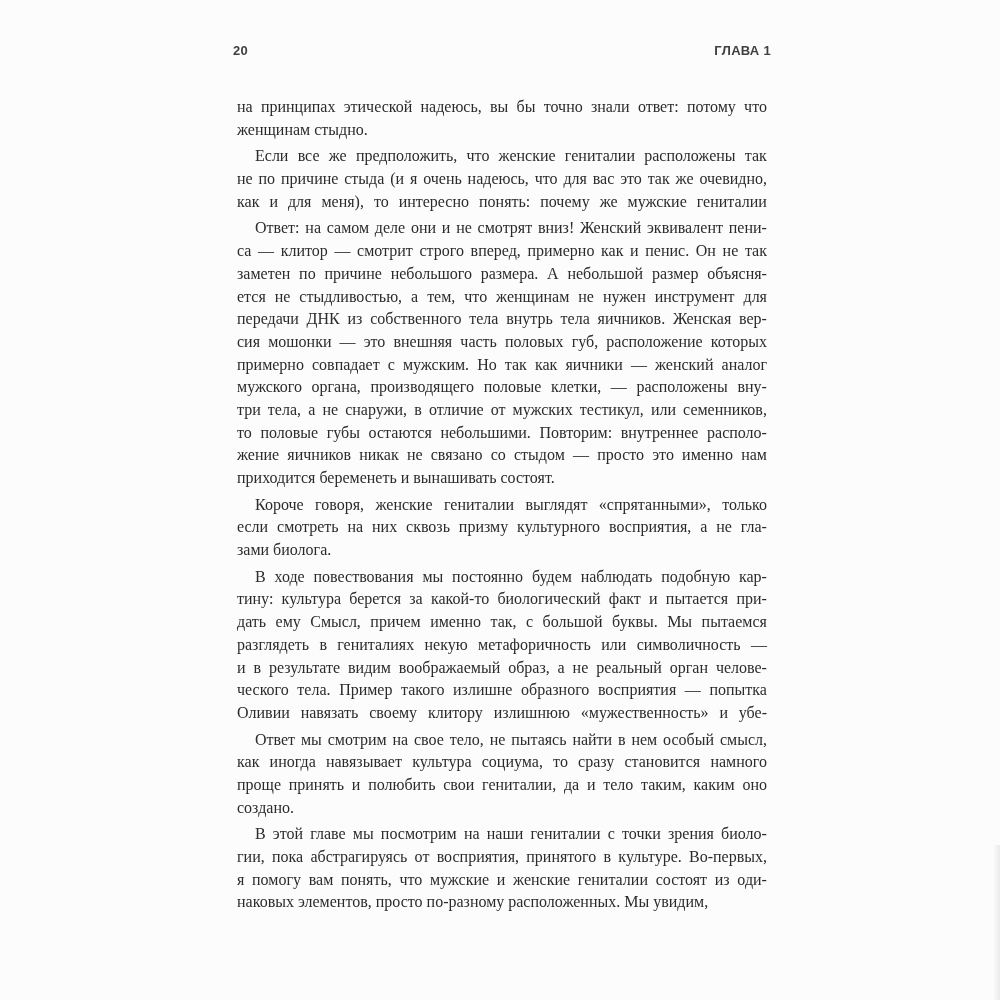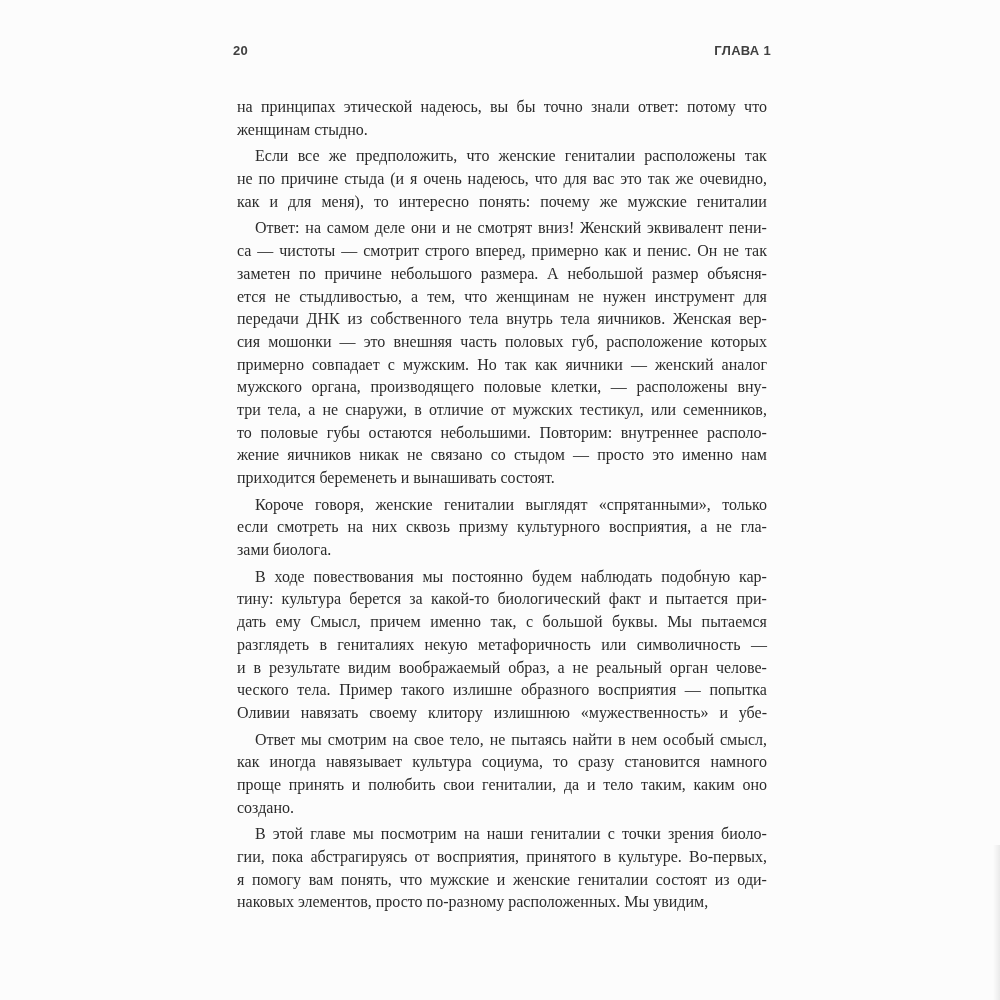--- a/index.html
+++ b/index.html
@@ -148,21 +148,21 @@
           <span>не</span>
           <span>смотрят</span>
           <span>вниз!</span>
           <span>Женский</span>
           <span>эквивалент</span>
           <span>пени-</span>
         </div>
         <div class="line">
           <span>са</span>
           <span>—</span>
-          <span>чистоты</span>
+          <span>клитор</span>
           <span>—</span>
           <span>смотрит</span>
           <span>строго</span>
           <span>вперед,</span>
           <span>примерно</span>
           <span>как</span>
           <span>и</span>
           <span>пенис.</span>
           <span>Он</span>
           <span>не</span>

